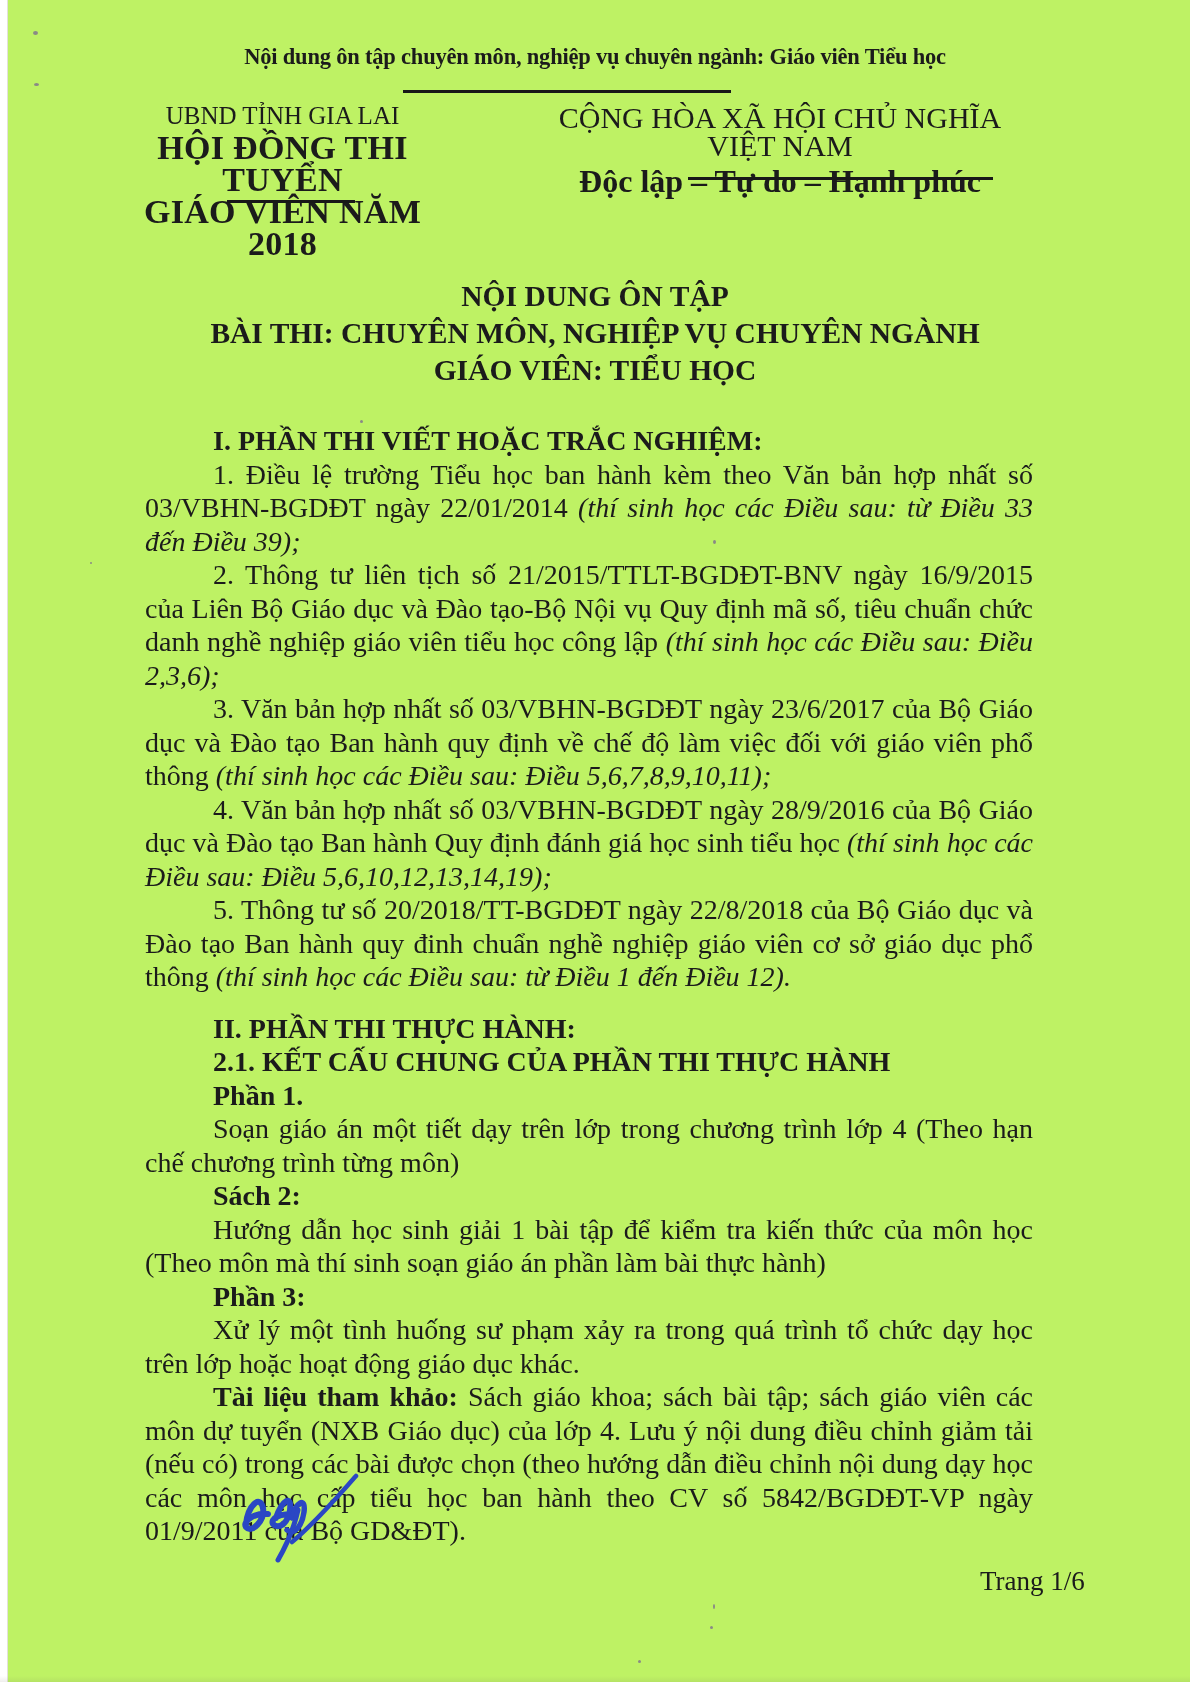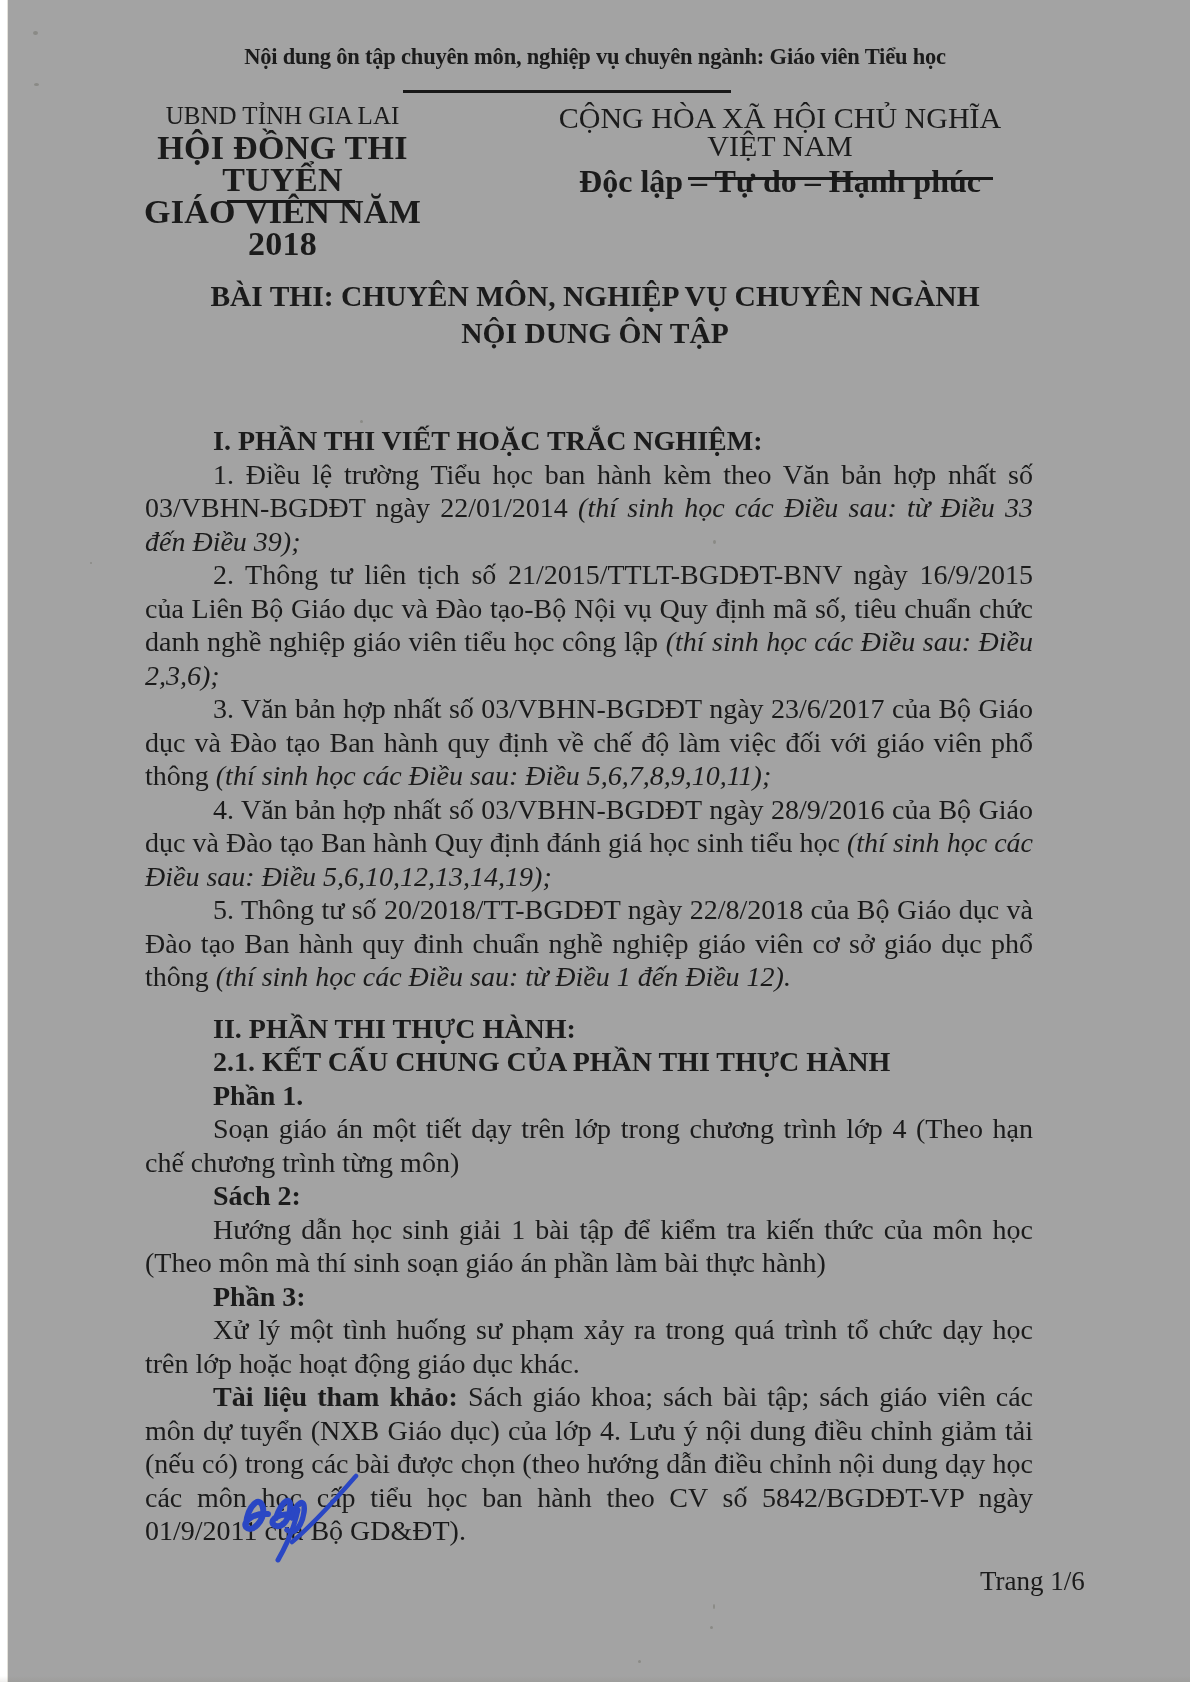--- a/index.html
+++ b/index.html
@@ -4,21 +4,21 @@
 <style>
   html, body { margin: 0; padding: 0; }
   body {
     width: 1190px; height: 1682px;
     background: #e9e7e1;
     font-family: "Liberation Serif", "DejaVu Serif", serif;
   }
   .page {
     position: relative;
     width: 1190px; height: 1682px;
-    background: #a3a3a3;
+    background: #bef264;
     color: #1b1b1b;
     overflow: hidden;
   }
   .edge-left {
     position: absolute; left: 0; top: 0; width: 7px; height: 100%;
     background: #ffffff; border-right: 1px solid #e3e1da;
   }
   .edge-bottom {
     position: absolute; left: 0; bottom: 0; width: 100%; height: 6px;
     background: linear-gradient(to bottom, rgba(0,0,0,0), rgba(120,115,100,0.12));
@@ -87,22 +87,23 @@
   </div>
   <div class="rule org-rule"></div>
 
   <div class="nat-block">
     <div class="nat-line1">CỘNG HÒA XÃ HỘI CHỦ NGHĨA VIỆT NAM</div>
     <div class="nat-line2">Độc lập – Tự do – Hạnh phúc</div>
   </div>
   <div class="rule nat-rule"></div>
 
   <div class="title-block">
+    <div>NỘI DUNG ÔN TẬP</div>
     <div>BÀI THI: CHUYÊN MÔN, NGHIỆP VỤ CHUYÊN NGÀNH</div>
-    <div>NỘI DUNG ÔN TẬP</div>
+    <div>GIÁO VIÊN: TIỂU HỌC</div>
   </div>
 
   <div class="doc-body">
     <p class="sec-heading">I. PHẦN THI VIẾT HOẶC TRẮC NGHIỆM:</p>
 
     <p class="item"><span>1. Điều lệ trường Tiểu học ban hành kèm theo Văn bản hợp nhất số 03/VBHN-BGDĐT ngày 22/01/2014 </span><i>(thí sinh học các Điều sau: từ Điều 33 đến Điều 39);</i></p>
     <p class="item"><span>2. Thông tư liên tịch số 21/2015/TTLT-BGDĐT-BNV ngày 16/9/2015 của Liên Bộ Giáo dục và Đào tạo-Bộ Nội vụ Quy định mã số, tiêu chuẩn chức danh nghề nghiệp giáo viên tiểu học công lập </span><i>(thí sinh học các Điều sau: Điều 2,3,6);</i></p>
     <p class="item"><span>3. Văn bản hợp nhất số 03/VBHN-BGDĐT ngày 23/6/2017 của Bộ Giáo dục và Đào tạo Ban hành quy định về chế độ làm việc đối với giáo viên phổ thông </span><i>(thí sinh học các Điều sau: Điều 5,6,7,8,9,10,11);</i></p>
     <p class="item"><span>4. Văn bản hợp nhất số 03/VBHN-BGDĐT ngày 28/9/2016 của Bộ Giáo dục và Đào tạo Ban hành Quy định đánh giá học sinh tiểu học </span><i>(thí sinh học các Điều sau: Điều 5,6,10,12,13,14,19);</i></p>
     <p class="item"><span>5. Thông tư số 20/2018/TT-BGDĐT ngày 22/8/2018 của Bộ Giáo dục và Đào tạo Ban hành quy đinh chuẩn nghề nghiệp giáo viên cơ sở giáo dục phổ thông </span><i>(thí sinh học các Điều sau: từ Điều 1 đến Điều 12).</i></p>

